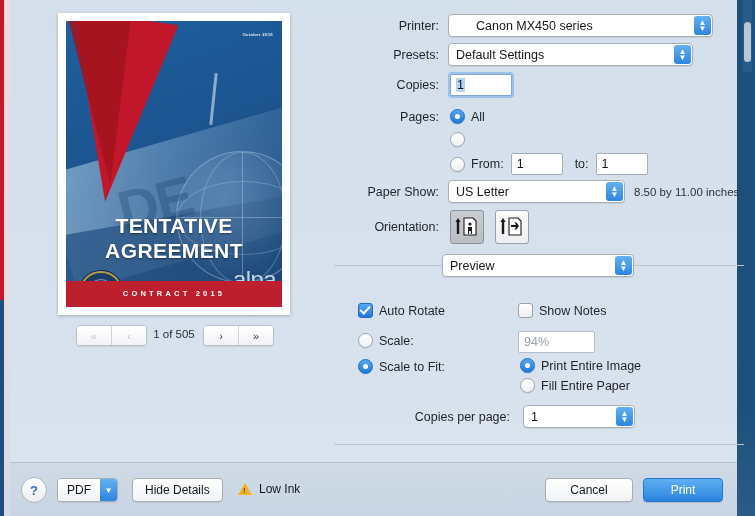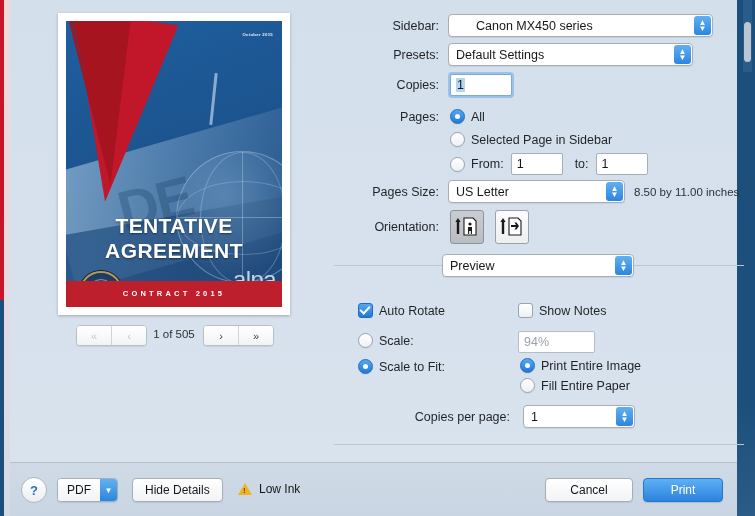--- a/index.html
+++ b/index.html
@@ -214,21 +214,21 @@
         <div class="pg-count">1 of 505</div>
         <div class="pg-group pg-right">
           <div class="pg-btn">›</div>
           <div class="pg-btn">»</div>
         </div>
       </div>
 
       <div class="form">
 
         <div class="row" style="left:0;top:14px;width:400px;">
-          <div class="lbl" style="width:99px;">Sidebar:</div>
+          <div class="lbl" style="width:99px;">Printer:</div>
           <div class="popup" style="width:243px;margin-left:9px;padding-left:20px;">
             <span class="txt">Canon MX450 series</span>
             <span class="arrows">
               <span>▲</span>
                 <span>▼</span>
             </span>
           </div>
         </div>
 
         <div class="row" style="left:0;top:43px;width:400px;">
@@ -252,37 +252,36 @@
         <div class="row" style="left:0;top:109px;width:400px;">
           <div class="lbl" style="width:99px;">Pages:</div>
           <div style="display:flex;align-items:center;margin-left:11px;">
             <span class="radio on"></span>
             <span class="opt-label">All</span>
           </div>
         </div>
 
         <div class="row" style="left:110px;top:132px;">
           <span class="radio"></span>
-          <span class="opt-label">Selected Page in Sidebar</span>
         </div>
 
         <div class="row" style="left:110px;top:153px;">
           <span class="radio"></span>
           <span class="opt-label">From:</span>
           <span class="field" style="width:45px;margin-left:7px;">
             <span>1</span>
           </span>
           <span class="opt-label" style="margin-left:12px;">to:</span>
           <span class="field" style="width:45px;margin-left:7px;">
             <span>1</span>
           </span>
         </div>
 
         <div class="row" style="left:0;top:180px;width:400px;">
-          <div class="lbl" style="width:99px;">Pages Size:</div>
+          <div class="lbl" style="width:99px;">Paper Show:</div>
           <div class="popup" style="width:175px;margin-left:9px;">
             <span class="txt">US Letter</span>
             <span class="arrows">
               <span>▲</span>
                 <span>▼</span>
             </span>
           </div>
           <div class="hint" style="margin-left:9px;">8.50 by 11.00 inches</div>
         </div>
 

